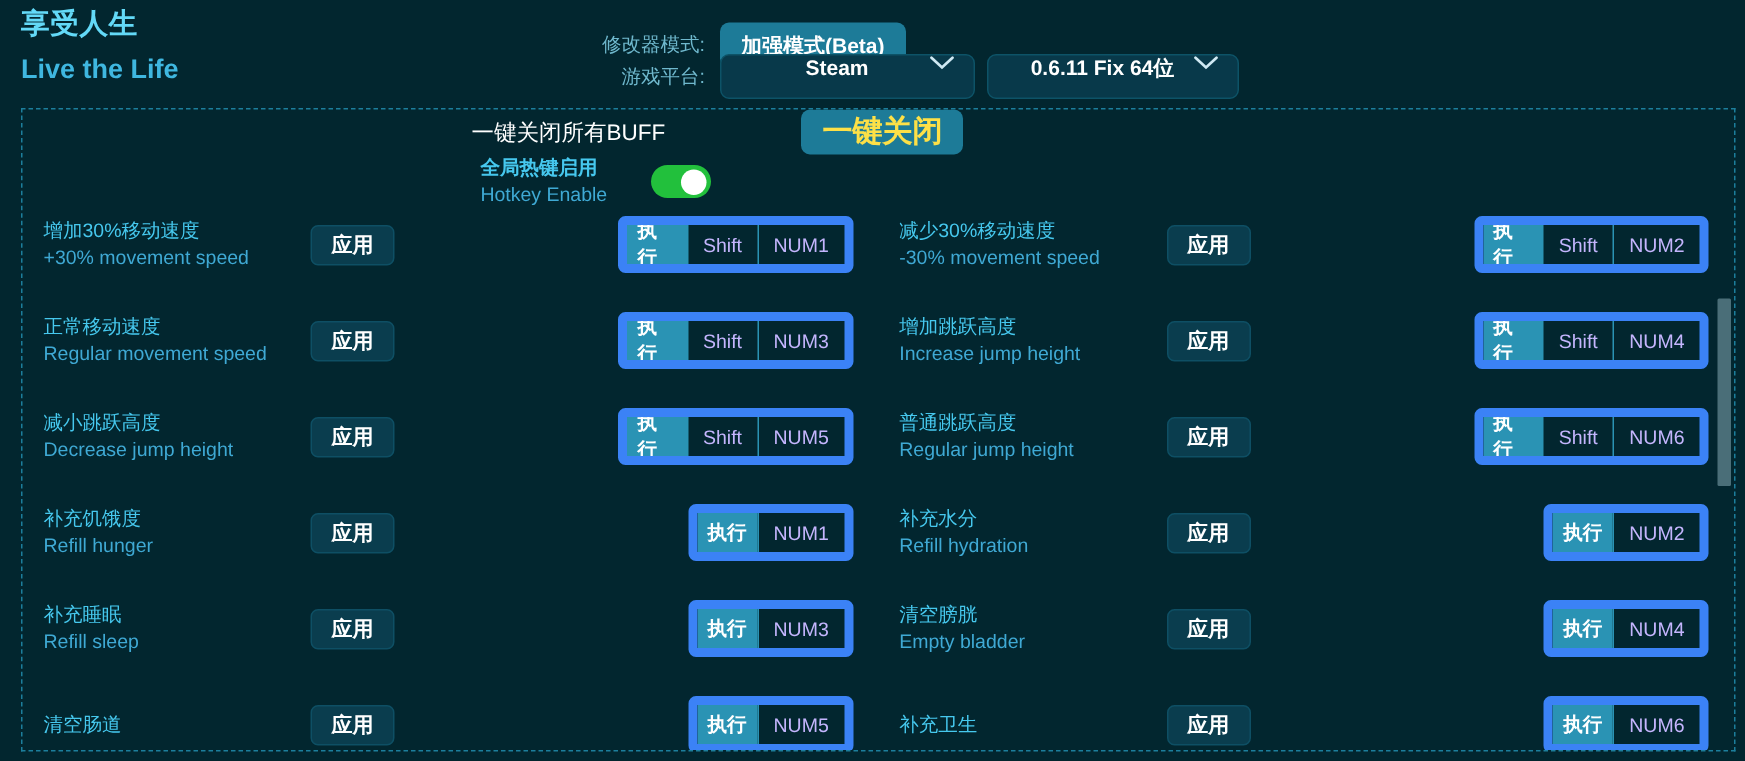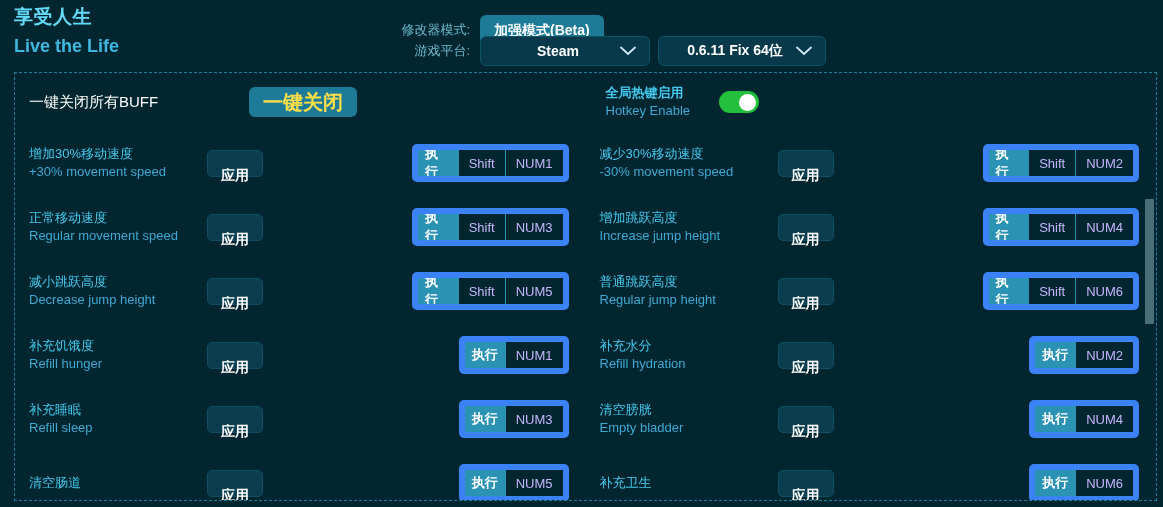--- a/index.html
+++ b/index.html
@@ -83,21 +83,21 @@
     cursor: pointer;
     font-family: inherit;
     white-space: nowrap;
   }
   .dropdown {
     background: #08394a;
     border: 1px solid #0d5367;
     border-radius: 6px;
     height: 30px;
     display: flex;
-    align-items: center;
+    align-items: flex-start;
     justify-content: center;
     position: relative;
     cursor: pointer;
     color: #ffffff;
     font-size: 14px;
     font-weight: bold;
     box-sizing: border-box;
   }
   .dropdown.platform { width: 170px; }
   .dropdown.version  { width: 168px; margin-left: 8px; }
@@ -131,21 +131,21 @@
     position: absolute;
     left: 0; top: 0; right: 0;
     padding: 0;
   }
 
   .row {
     display: flex;
     height: 64px;
     align-items: center;
   }
-  .row.topbar { height: 58px; }
+  .row.topbar { height: 58px; flex-direction: column; }
 
   .cell {
     width: 50%;
     display: flex;
     align-items: center;
     box-sizing: border-box;
     position: relative;
     height: 100%;
   }
 
@@ -172,21 +172,21 @@
     display: flex;
     align-items: center;
   }
   .apply-btn {
     background: #0a3d4e;
     border: 1px solid #0e4f64;
     border-radius: 5px;
     color: #ffffff;
     font-size: 14px;
     font-weight: bold;
-    padding: 12px 13px;
+    padding: 0 13px;
     height: 27px;
     line-height: 25px;
     cursor: pointer;
     font-family: inherit;
   }
 
   .hotkey-wrap {
     flex: 1;
     display: flex;
     align-items: center;

